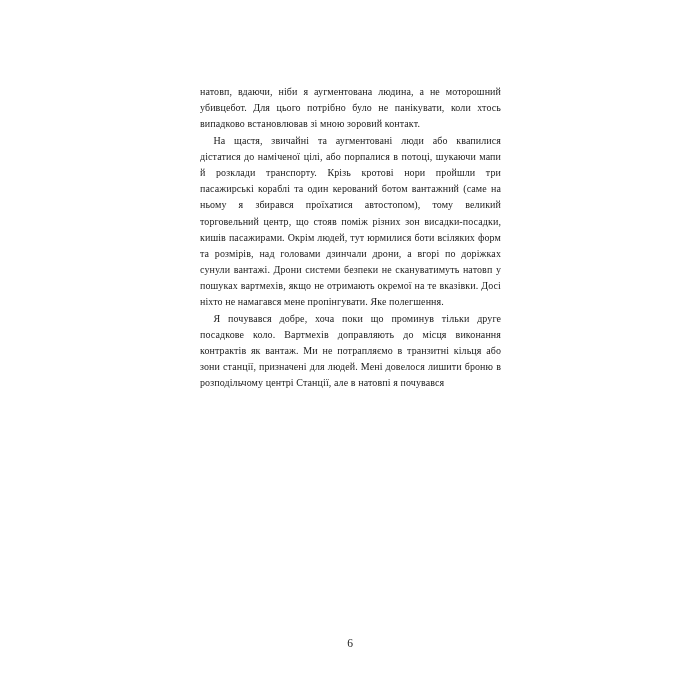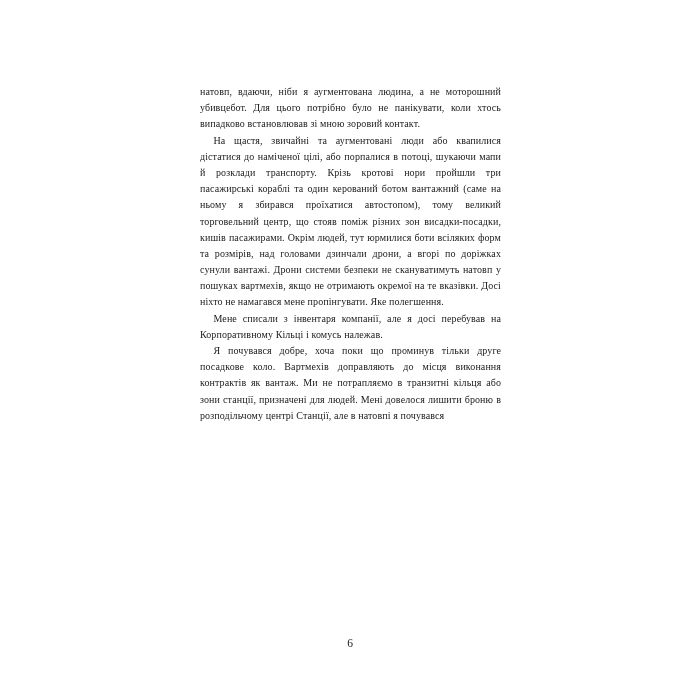--- a/index.html
+++ b/index.html
@@ -54,19 +54,18 @@
   }
 </style>
 </head>
 <body>
 
 <div class="page">
 
   <div class="text-block">
     <p class="para first">натовп, вдаючи, ніби я аугментована людина, а не мото­рошний убивцебот. Для цього потрібно було не панікувати, коли хтось випадково встановлював зі мною зоровий контакт.</p>
     <p class="para">На щастя, звичайні та аугментовані люди або квапилися дістатися до намі­ченої цілі, або порпалися в потоці, шукаючи мапи й розклади транспорту. Крізь кротові нори пройшли три пасажирські кораблі та один керований ботом вантажний (саме на ньому я збирався проїхатися автостопом), тому великий торговельний центр, що стояв поміж різних зон висадки-посадки, кишів пасажирами. Окрім людей, тут юрмилися боти всіляких форм та розмірів, над головами дзинчали дрони, а вгорі по доріжках сунули вантажі. Дрони системи безпеки не скануватимуть натовп у пошуках вартмехів, якщо не отримають окремої на те вказівки. Досі ніхто не намагався мене пропінгувати. Яке полегшення.</p>
-    <p class="para">Мене списали з інвентаря компанії, але я досі перебував на Корпоративному Кільці і комусь належав.</p>
     <p class="para">Я почувався добре, хоча поки що пром­инув тільки друге посадкове коло. Вартмехів доправляють до місця виконання контрактів як вантаж. Ми не потрапляємо в транзитні кільця або зони станції, призначені для людей. Мені довелося лишити броню в розподільчому центрі Станції, але в натовпі я почувався</p>
   </div>
 
   <div class="page-number">6</div>
 
 </div>
 
 </body></html>

